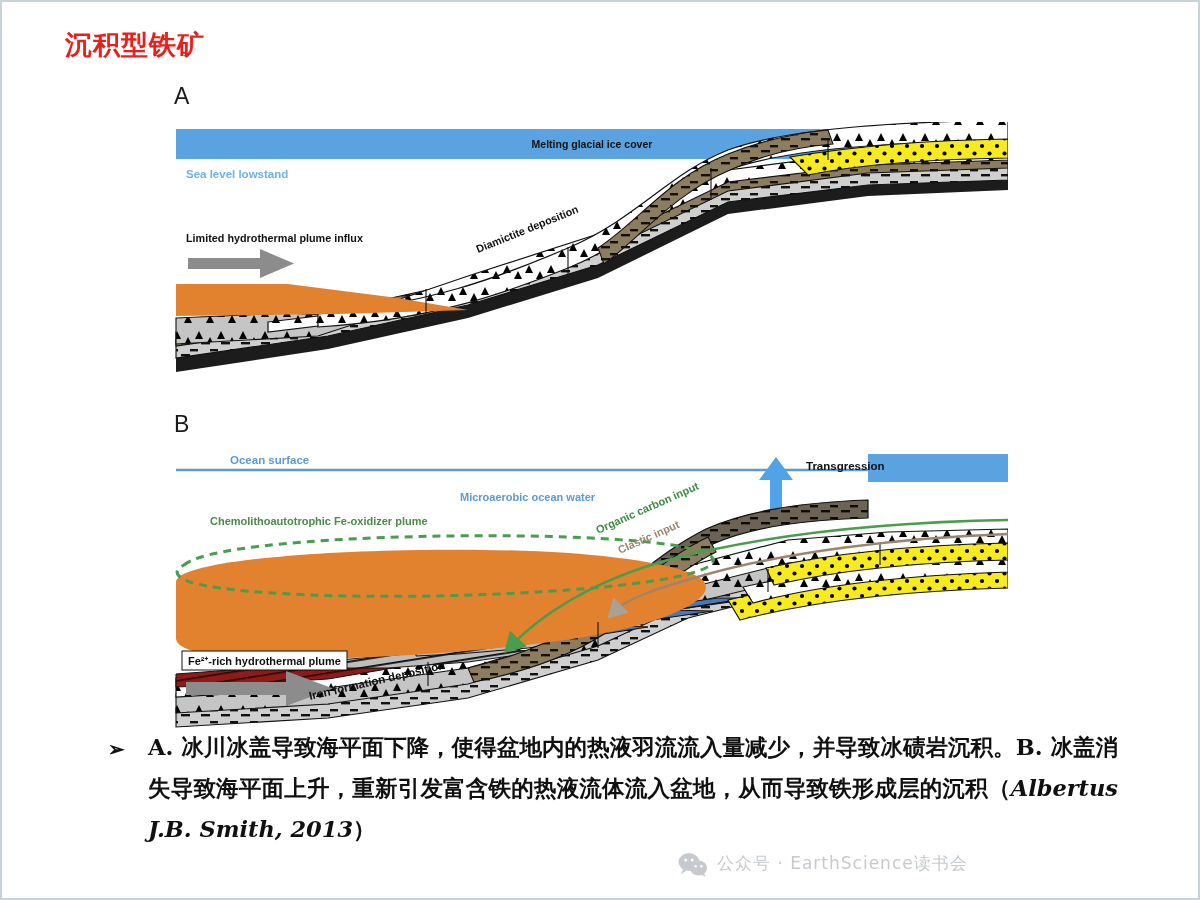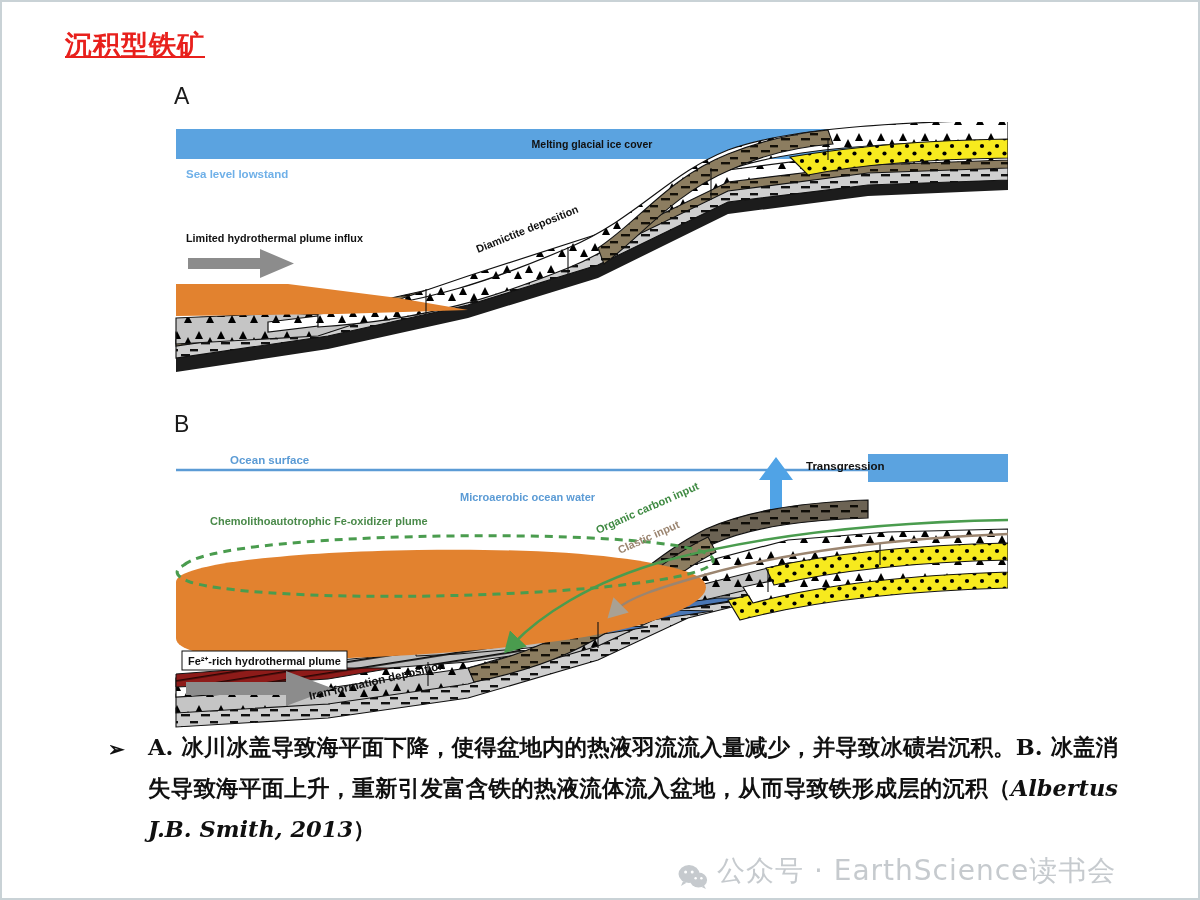--- a/index.html
+++ b/index.html
@@ -13,41 +13,40 @@
   .slide-frame{
     position:absolute;left:0;top:0;width:1200px;height:900px;
     box-sizing:border-box;
     border:2px solid #c9d2d6;
   }
   .slide-title{
     position:absolute;left:65px;top:27px;
     font-size:27px;font-weight:bold;color:#e8201c;
     letter-spacing:1px;
     font-family:"DejaVu Sans","Liberation Sans",sans-serif;
-    text-decoration:underline;
   }
   .figure-wrap{
     position:absolute;left:168px;top:82px;width:840px;height:650px;
   }
   .caption{
     position:absolute;left:108px;top:727px;width:1010px;
     font-family:"DejaVu Serif","Liberation Serif",serif;
     font-weight:bold;font-size:22.5px;color:#101010;
     line-height:41px;
     text-align:justify;
   }
   .caption .bullet{
     position:absolute;left:0px;top:2px;font-size:20px;
   }
   .caption .ctext{display:block;margin-left:40px;}
   .caption .ref{font-family:"DejaVu Serif","Liberation Serif",serif;font-style:italic;font-weight:bold;}
   .watermark{
     position:absolute;left:678px;top:852px;
-    display:flex;align-items:flex-end;gap:9px;
-    color:#c3c8cc;font-size:28px;
+    display:flex;align-items:flex-start;gap:9px;
+    color:#c3c8cc;font-size:17px;
     font-family:"DejaVu Sans","Liberation Sans",sans-serif;
     letter-spacing:1px;
     opacity:.95;
   }
   .wm-icon{display:block;}
 </style>
 </head>
 <body>
 
 <div class="slide-frame"></div>

